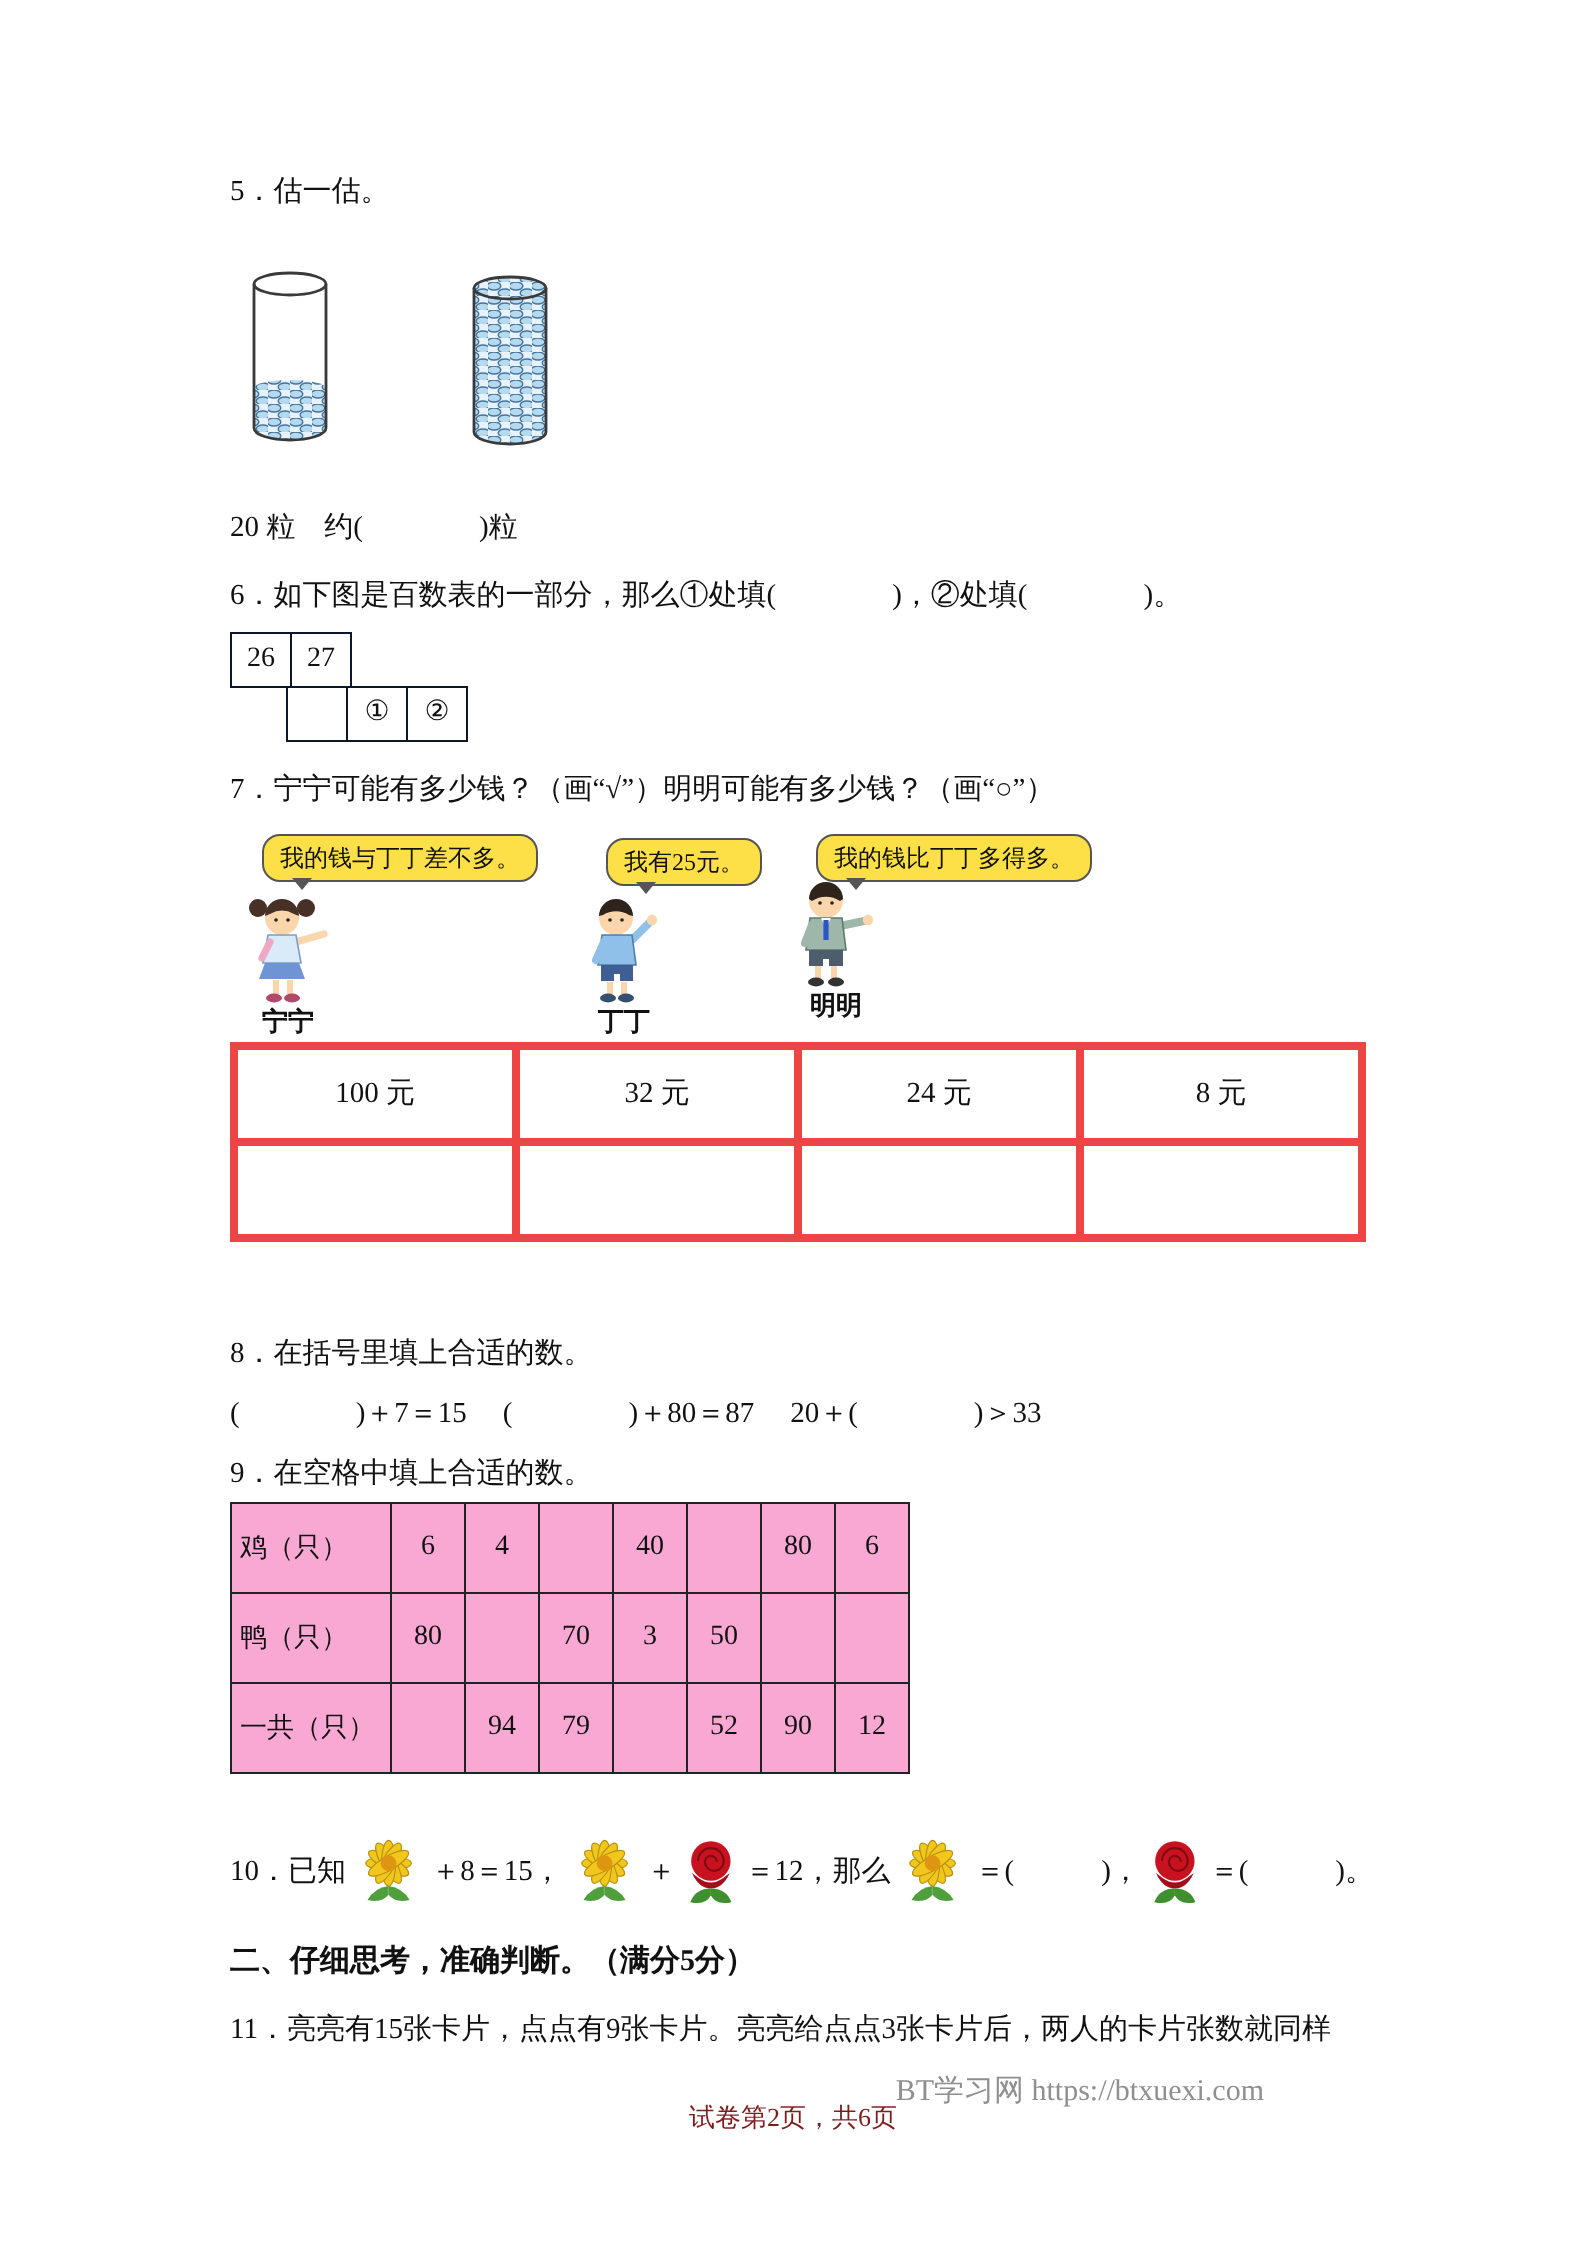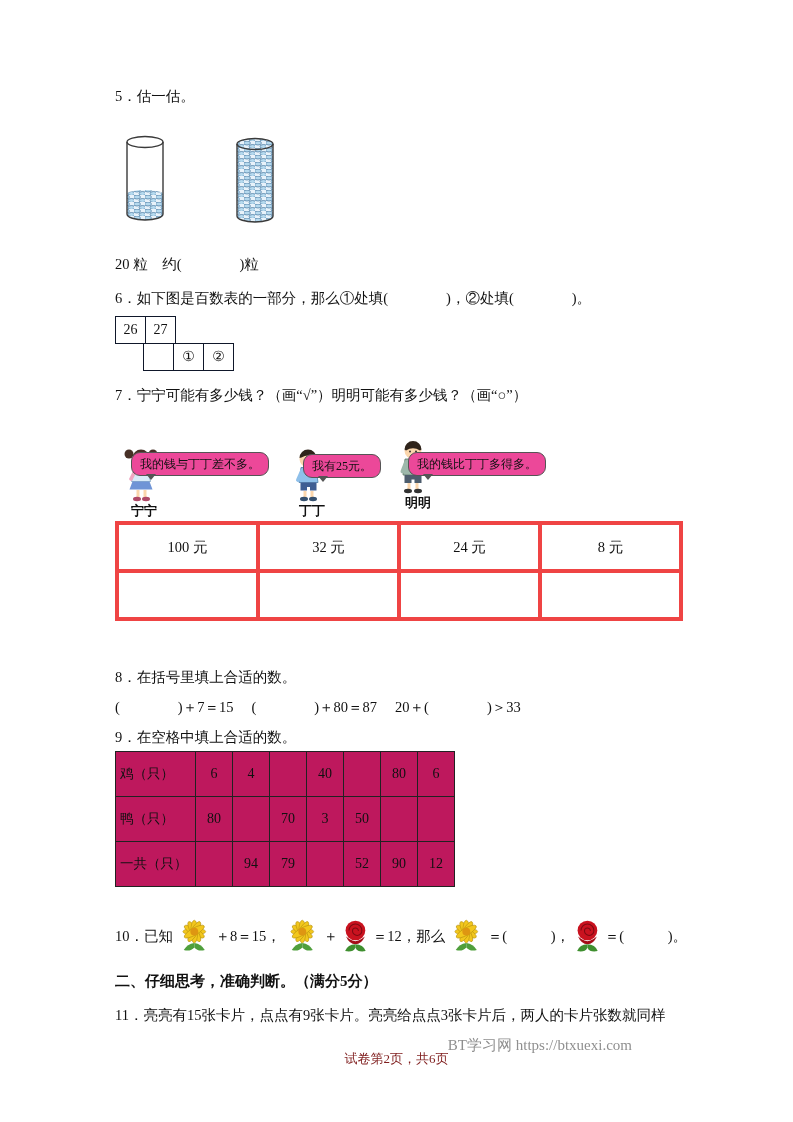--- a/index.html
+++ b/index.html
@@ -18,35 +18,35 @@
   .hgrid{margin-top:8px;}
   .hrow{display:flex;}
   .hcell{width:29px;height:26px;border:1px solid #0f172a;margin-left:-1px;
          display:flex;align-items:center;justify-content:center;font-size:14px;background:#fff;}
   .hrow .hcell:first-child{margin-left:0;}
   .hrow2{margin-left:28px;margin-top:-1px;}
   
   .q7-title{margin-top:14px;}
   .scene{position:relative;height:100px;margin-top:12px;}
   .bubble{position:absolute;border:1px solid #555;border-radius:9px;padding:3px 8px;
-          font-size:12px;line-height:16px;background:#ec4899;white-space:nowrap;z-index:2;margin-top:35px;}
+          font-size:12px;line-height:16px;background:#fde047;white-space:nowrap;z-index:2;}
   .bubble::after{content:"";position:absolute;left:14px;bottom:-10px;
           border:5px solid transparent;border-top:6px solid #555;}
   .kid{position:absolute;display:flex;flex-direction:column;align-items:flex-start;}
   .kid .nm{font-weight:bold;font-size:13px;margin-top:-2px;margin-left:14px;}
   table{border-collapse:collapse;}
   .money-table{margin-top:4px;width:568px;table-layout:fixed;}
   .money-table td{border:4px solid #ef4444;height:42px;text-align:center;font-size:14.5px;}
   
   .q8-title{margin-top:46px;}
   .equations{margin-top:10px;display:flex;gap:18px;white-space:nowrap;}
   
   .q9-title{margin-top:10px;}
   .count-table{margin-top:4px;}
-  .count-table td{border:1px solid #222;height:42px;text-align:center;font-size:14px;background:#be185d;}
+  .count-table td{border:1px solid #222;height:42px;text-align:center;font-size:14px;background:#f9a8d4;}
   .count-table td.lbl{width:74px;text-align:left;padding-left:4px;font-size:13.5px;}
   .count-table td.val{width:34px;}
   
   .q10{margin-top:30px;display:flex;align-items:center;white-space:nowrap;}
   .q10 svg{margin:0 2px;}
   
   .sec2{margin-top:16px;font-weight:bold;font-size:15px;}
   .q11{margin-top:14px;white-space:nowrap;}
   
   .footer-page{position:absolute;left:0;width:793px;top:1050px;text-align:center;

